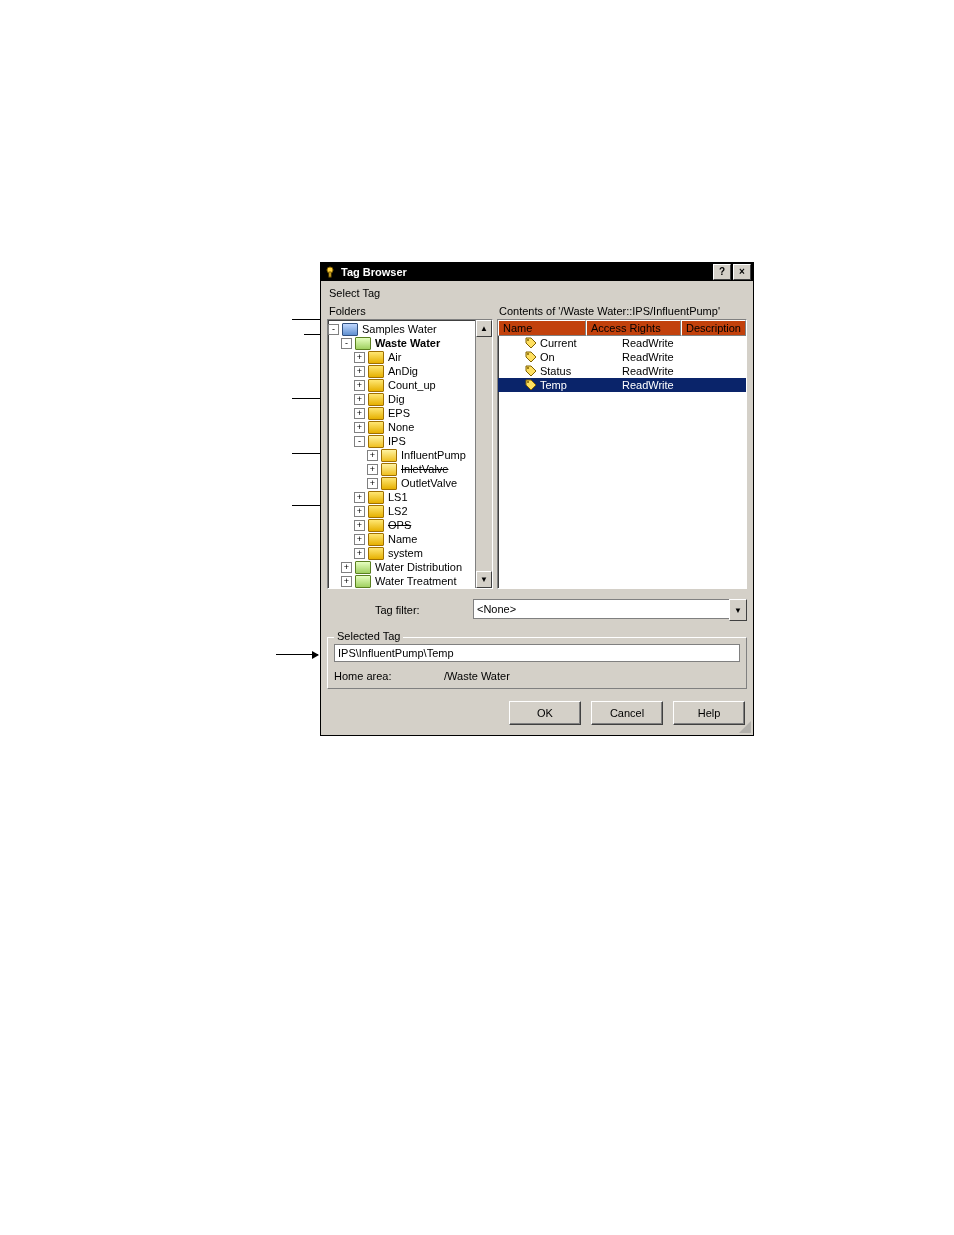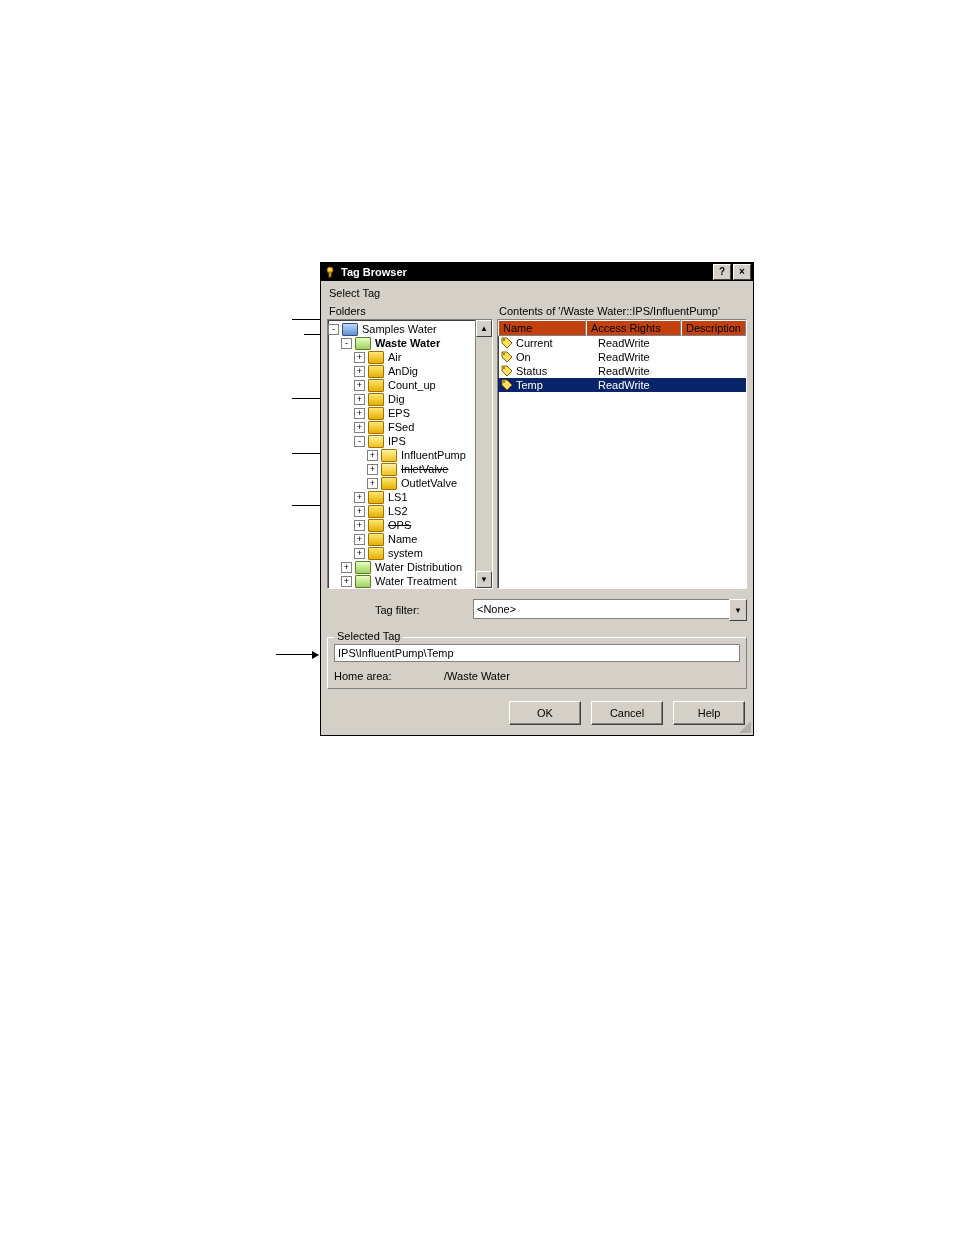--- a/index.html
+++ b/index.html
@@ -31,21 +31,21 @@
   .node .lbl{padding:0 1px;}
   .node.bold .lbl{font-weight:bold;}
   .node.struck .lbl{text-decoration:line-through;}
   .list-wrap{height:268px;overflow:hidden;}
   .list-head{display:flex;height:16px;}
   .list-head .col{background:#c2410c;border:1px solid #fff;border-right-color:#808080;border-bottom-color:#808080;padding:0 4px;line-height:14px;}
   .col-name{width:78px;}
   .col-ar{width:85px;}
   .col-desc{flex:1;}
   .list-body{}
-  .row{display:flex;align-items:center;height:14px;line-height:14px;}
+  .row{display:flex;align-items:center;height:14px;line-height:14px;padding-left:24px;}
   .row .tag-icon{width:12px;height:12px;margin:0 3px;display:inline-flex;}
   .tag-icon svg{width:12px;height:12px;}
   .row .c-name{width:78px;padding-left:0;}
   .row .c-ar{width:85px;padding-left:4px;}
   .row.selected{background:#0a246a;color:#fff;}
   .filter-row{display:flex;align-items:center;margin-top:10px;gap:8px;}
   .filter-row .lab{width:90px;margin-left:48px;}
   .combo{flex:1;display:flex;}
   .combo input{flex:1;height:18px;border:1px solid #808080;border-right:none;padding:0 3px;font:inherit;background:#fff;}
   .combo .dd{width:16px;height:20px;background:#d4d0c8;border:1px solid #fff;border-right-color:#404040;border-bottom-color:#404040;display:flex;align-items:center;justify-content:center;font-size:8px;}
@@ -141,21 +141,21 @@
                   <span class="ind"></span>
                   <span class="pm">+</span>
                   <span class="folder-icon fi-closed"></span>
                   <span class="lbl">EPS</span>
                 </div>
                 <div class="node">
                   <span class="ind"></span>
                   <span class="ind"></span>
                   <span class="pm">+</span>
                   <span class="folder-icon fi-closed"></span>
-                  <span class="lbl">FSed</span>
+                  <span class="lbl">None</span>
                 </div>
                 <div class="node">
                   <span class="ind"></span>
                   <span class="ind"></span>
                   <span class="pm">-</span>
                   <span class="folder-icon fi-open"></span>
                   <span class="lbl">IPS</span>
                 </div>
                 <div class="node">
                   <span class="ind"></span>

